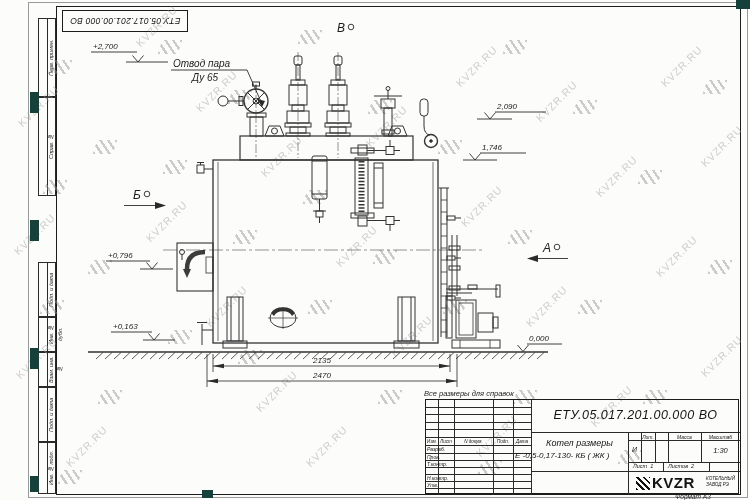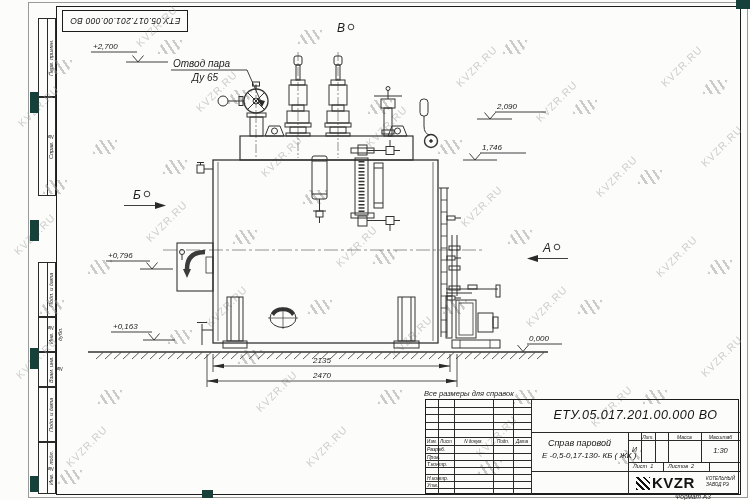--- a/index.html
+++ b/index.html
@@ -510,22 +510,22 @@
     <div class="tl" style="left:0;top:88px;width:105px;height:1px;"></div>
 
     <div class="tl" style="left:105px;top:32px;width:209px;height:1.4px;"></div>
     <div class="tl" style="left:202px;top:40px;width:112px;height:1px;"></div>
     <div class="tl" style="left:202px;top:62px;width:112px;height:1px;"></div>
     <div class="tl" style="left:202px;top:71px;width:112px;height:1.4px;"></div>
     <div class="tl" style="left:105px;top:71px;width:97px;height:1px;"></div>
 
     <div class="tb-txt c" id="doc-number" style="left:105px;top:8px;width:209px;">ЕТУ.05.017.201.00.000  ВО</div>
 
-    <div class="tb-txt c" style="left:105px;top:38px;width:97px;font-size:9px;">Справ паровой</div>
-    <div class="tb-txt c" style="left:116px;top:51px;width:75px;font-size:8px;">Е -0,5-0,17-130- КБ ( ЖК )</div>
+    <div class="tb-txt c" style="left:105px;top:38px;width:97px;font-size:9px;">Котел размеры</div>
+    <div class="tb-txt c" style="left:89px;top:51px;width:75px;font-size:8px;">Е -0,5-0,17-130- КБ ( ЖК )</div>
 
     <div class="tb-txt c" style="left:0;top:38.5px;width:12px;font-size:4.6px;">Изм.</div>
     <div class="tb-txt c" style="left:12px;top:38.5px;width:16px;font-size:4.6px;">Лист</div>
     <div class="tb-txt c" style="left:28px;top:38.5px;width:39px;font-size:4.6px;">N докум.</div>
     <div class="tb-txt c" style="left:67px;top:38.5px;width:20px;font-size:4.6px;">Подп.</div>
     <div class="tb-txt c" style="left:87px;top:38.5px;width:18px;font-size:4.6px;">Дата</div>
 
     <div class="tb-txt" style="left:1px;top:46px;font-size:5px;">Разраб.</div>
     <div class="tb-txt" style="left:1px;top:53.5px;font-size:5px;">Пров.</div>
     <div class="tb-txt" style="left:1px;top:60.5px;font-size:5px;">Т.контр.</div>

